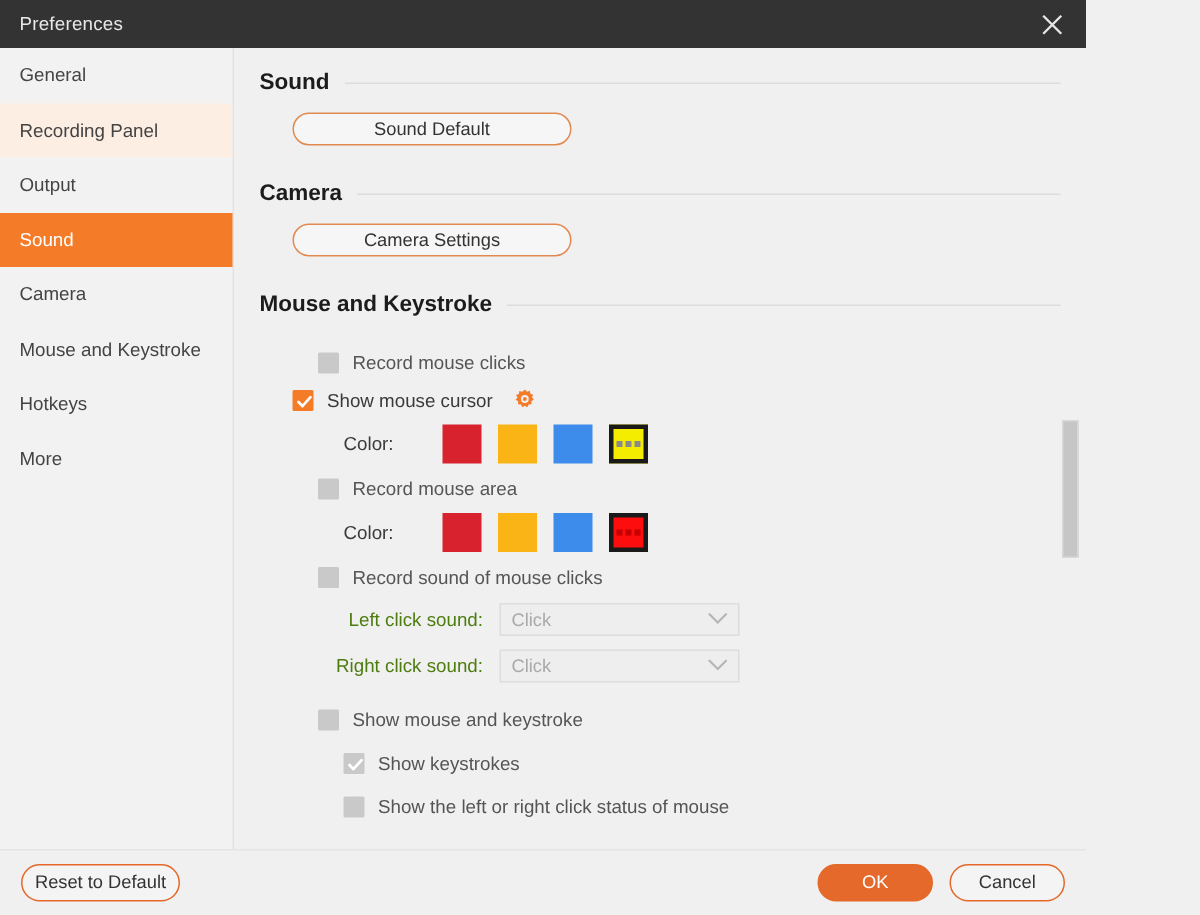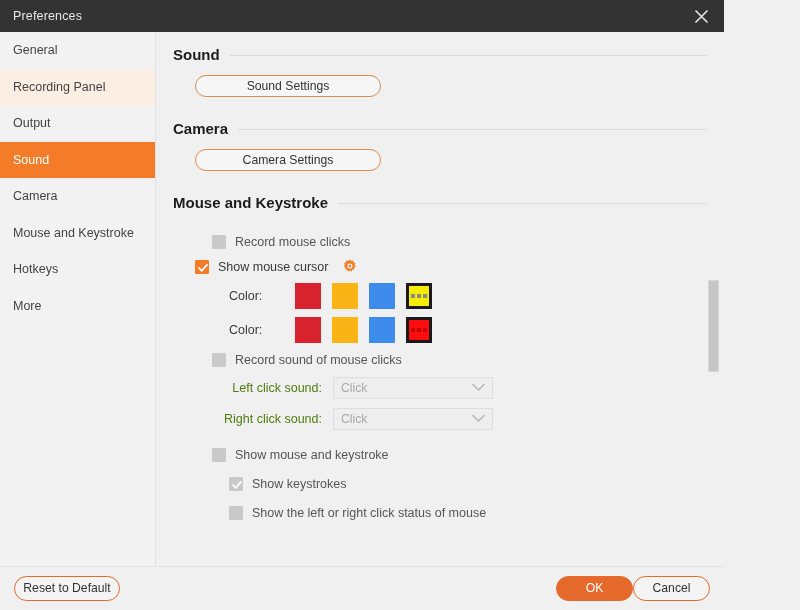--- a/index.html
+++ b/index.html
@@ -238,21 +238,21 @@
     line-height: 23px;
   }
   .btn-reset {
     width: 106px;
     border: 1px solid #e4692a;
     background: #f4f4f4;
     color: #333;
   }
   .footer-right {
     margin-left: auto;
-    display: flex; 
+    display: flex; gap: 11px;
   }
   .btn-ok {
     width: 77px;
     border: 1px solid #e4692a;
     background: #e4692a;
     color: #ffffff;
   }
   .btn-cancel {
     width: 77px;
     border: 1px solid #e4692a;
@@ -304,21 +304,21 @@
         <span>More</span>
       </div>
     </div>
 
     <div class="content">
 
       <div class="sec-head">
         <span class="sec-title">Sound</span>
         <span class="sec-rule"></span>
       </div>
-      <button class="pill-btn">Sound Settings</button>
+      <button class="pill-btn">Sound Default</button>
 
       <div class="gap-lg"></div>
 
       <div class="sec-head">
         <span class="sec-title">Camera</span>
         <span class="sec-rule"></span>
       </div>
       <button class="pill-btn">Camera Settings</button>
 
       <div class="gap-lg"></div>
@@ -360,20 +360,24 @@
           <span class="sw sel" style="background:#f5ed00">
             <span class="dots">
               <i style="background:#8a8a8a"></i>
                 <i style="background:#8a8a8a"></i>
                 <i style="background:#8a8a8a"></i>
             </span>
           </span>
         </span>
       </div>
 
+      <div class="row indent2">
+        <span class="cb off"></span>
+        <span class="lbl dim">Record mouse area</span>
+      </div>
 
       <div class="colorrow">
         <span class="clabel">Color:</span>
         <span class="swatches">
           <span class="sw" style="background:#d8232f"></span>
           <span class="sw" style="background:#fbb416"></span>
           <span class="sw" style="background:#3d8bea"></span>
           <span class="sw sel" style="background:#fd0d0d">
             <span class="dots">
               <i style="background:#c40000"></i>

